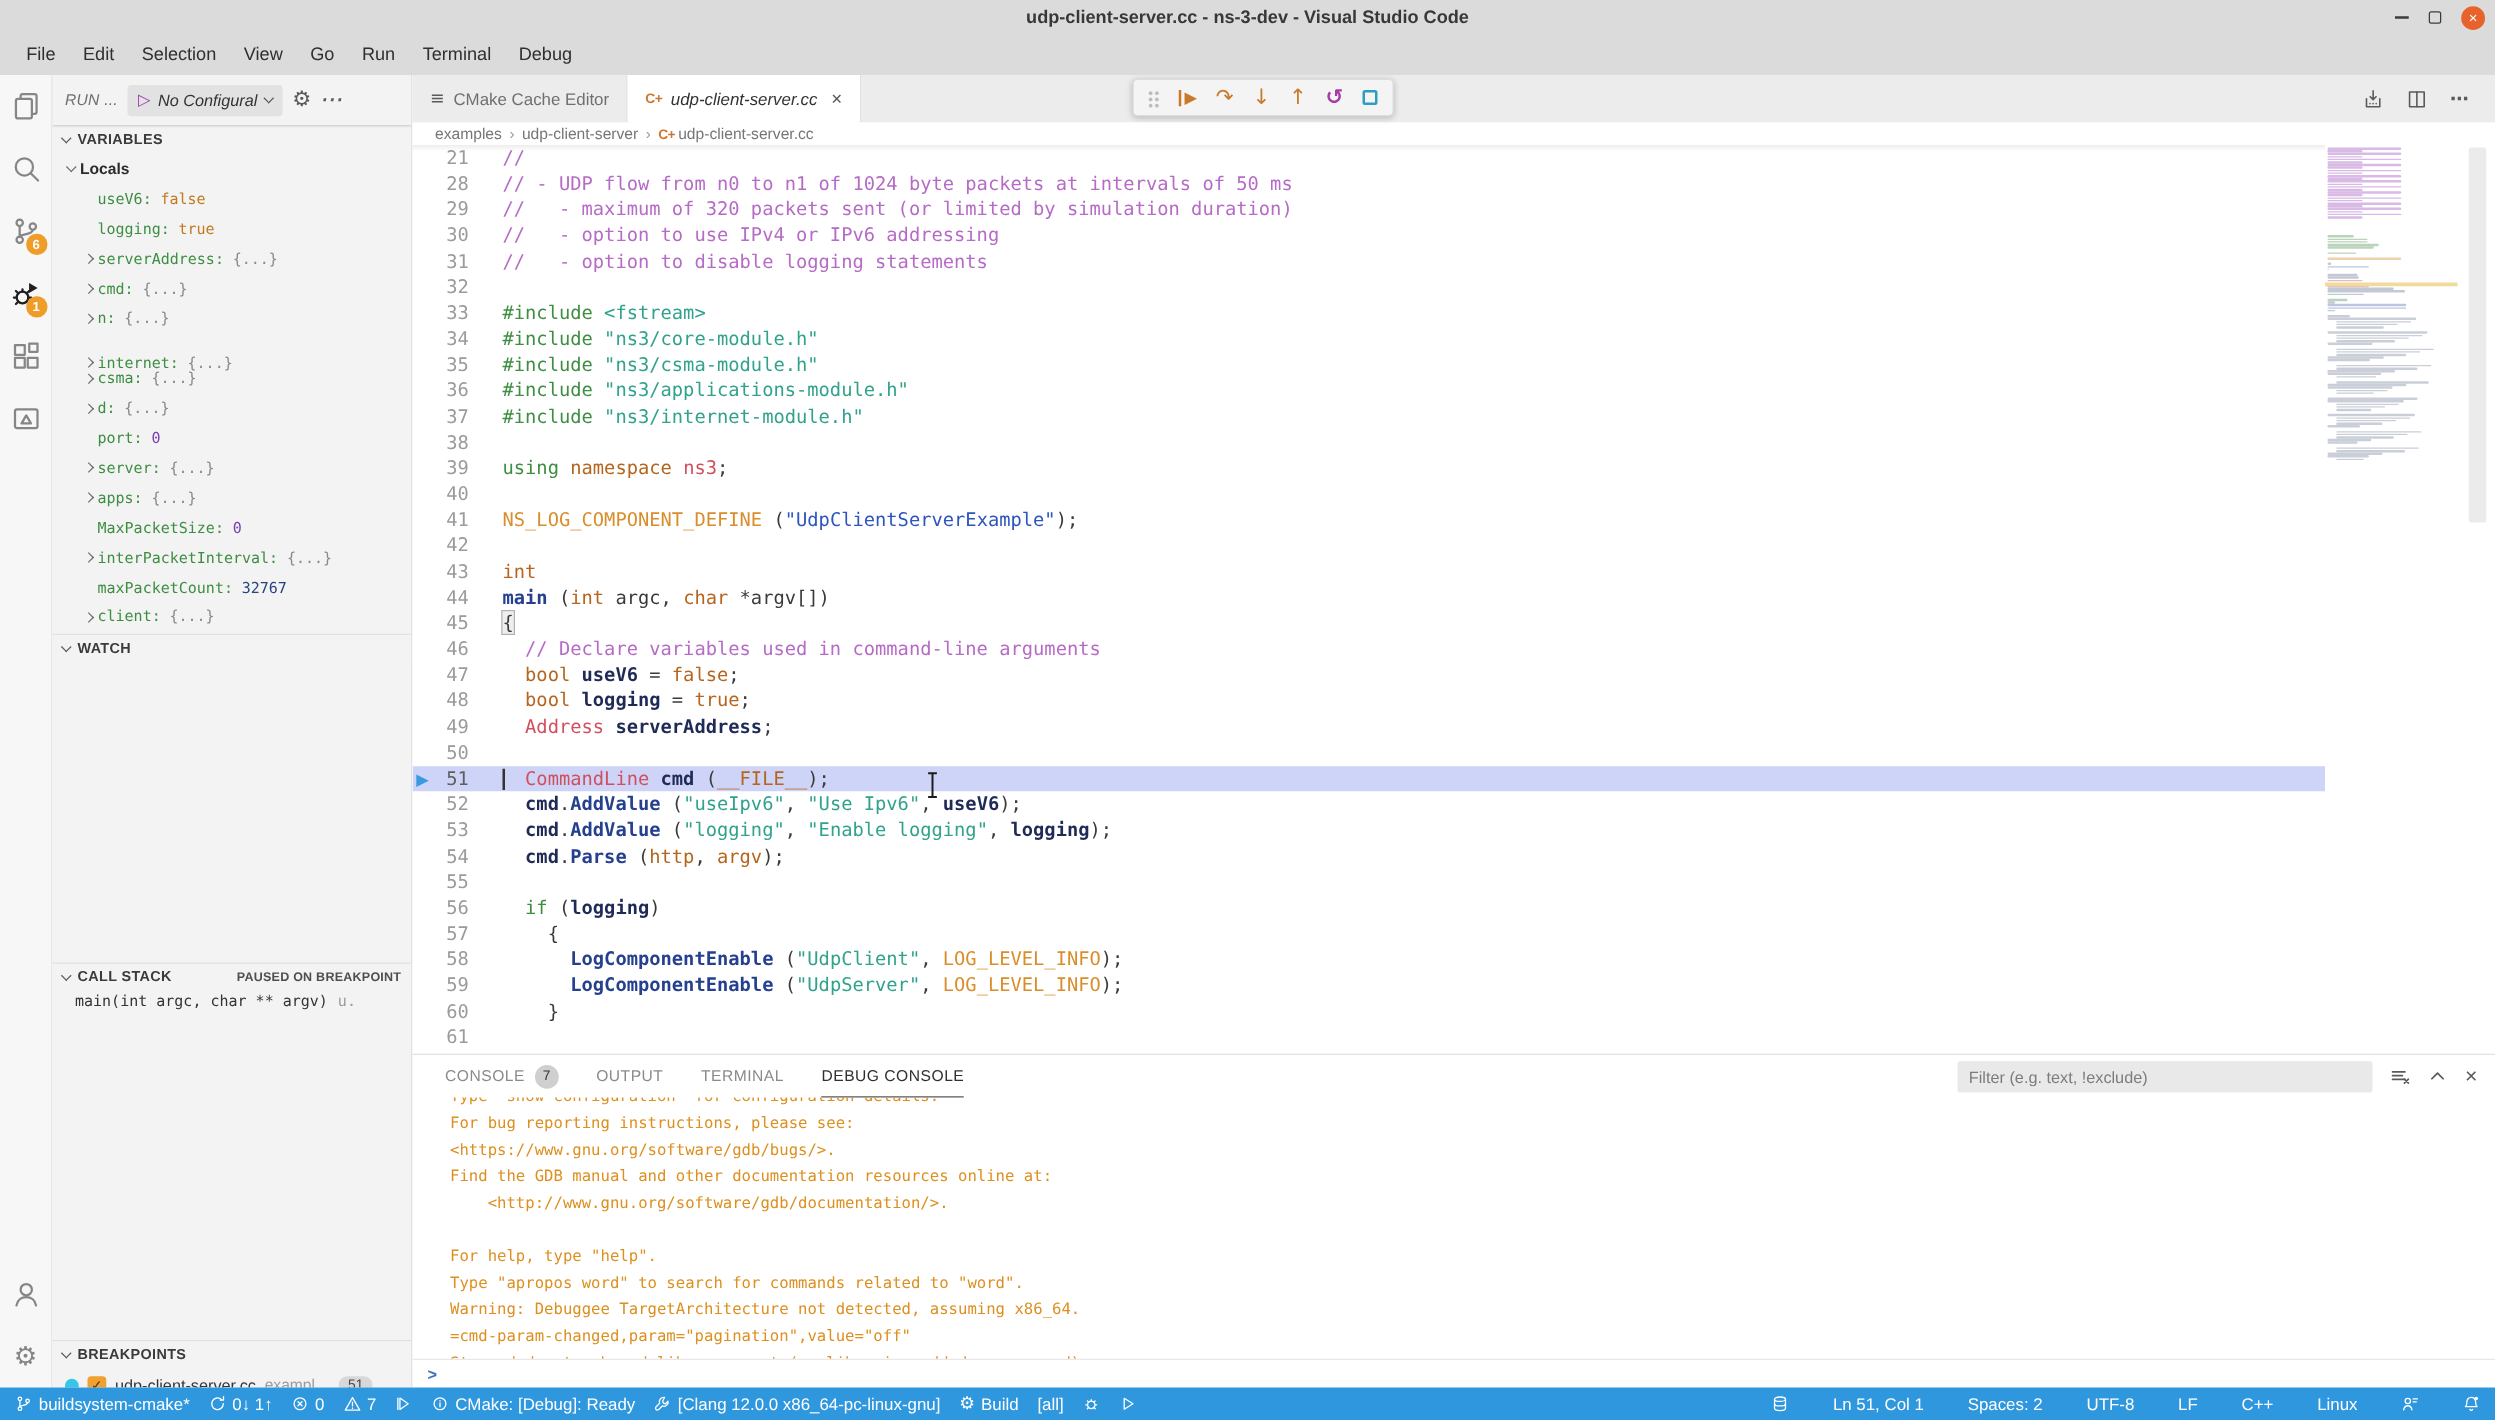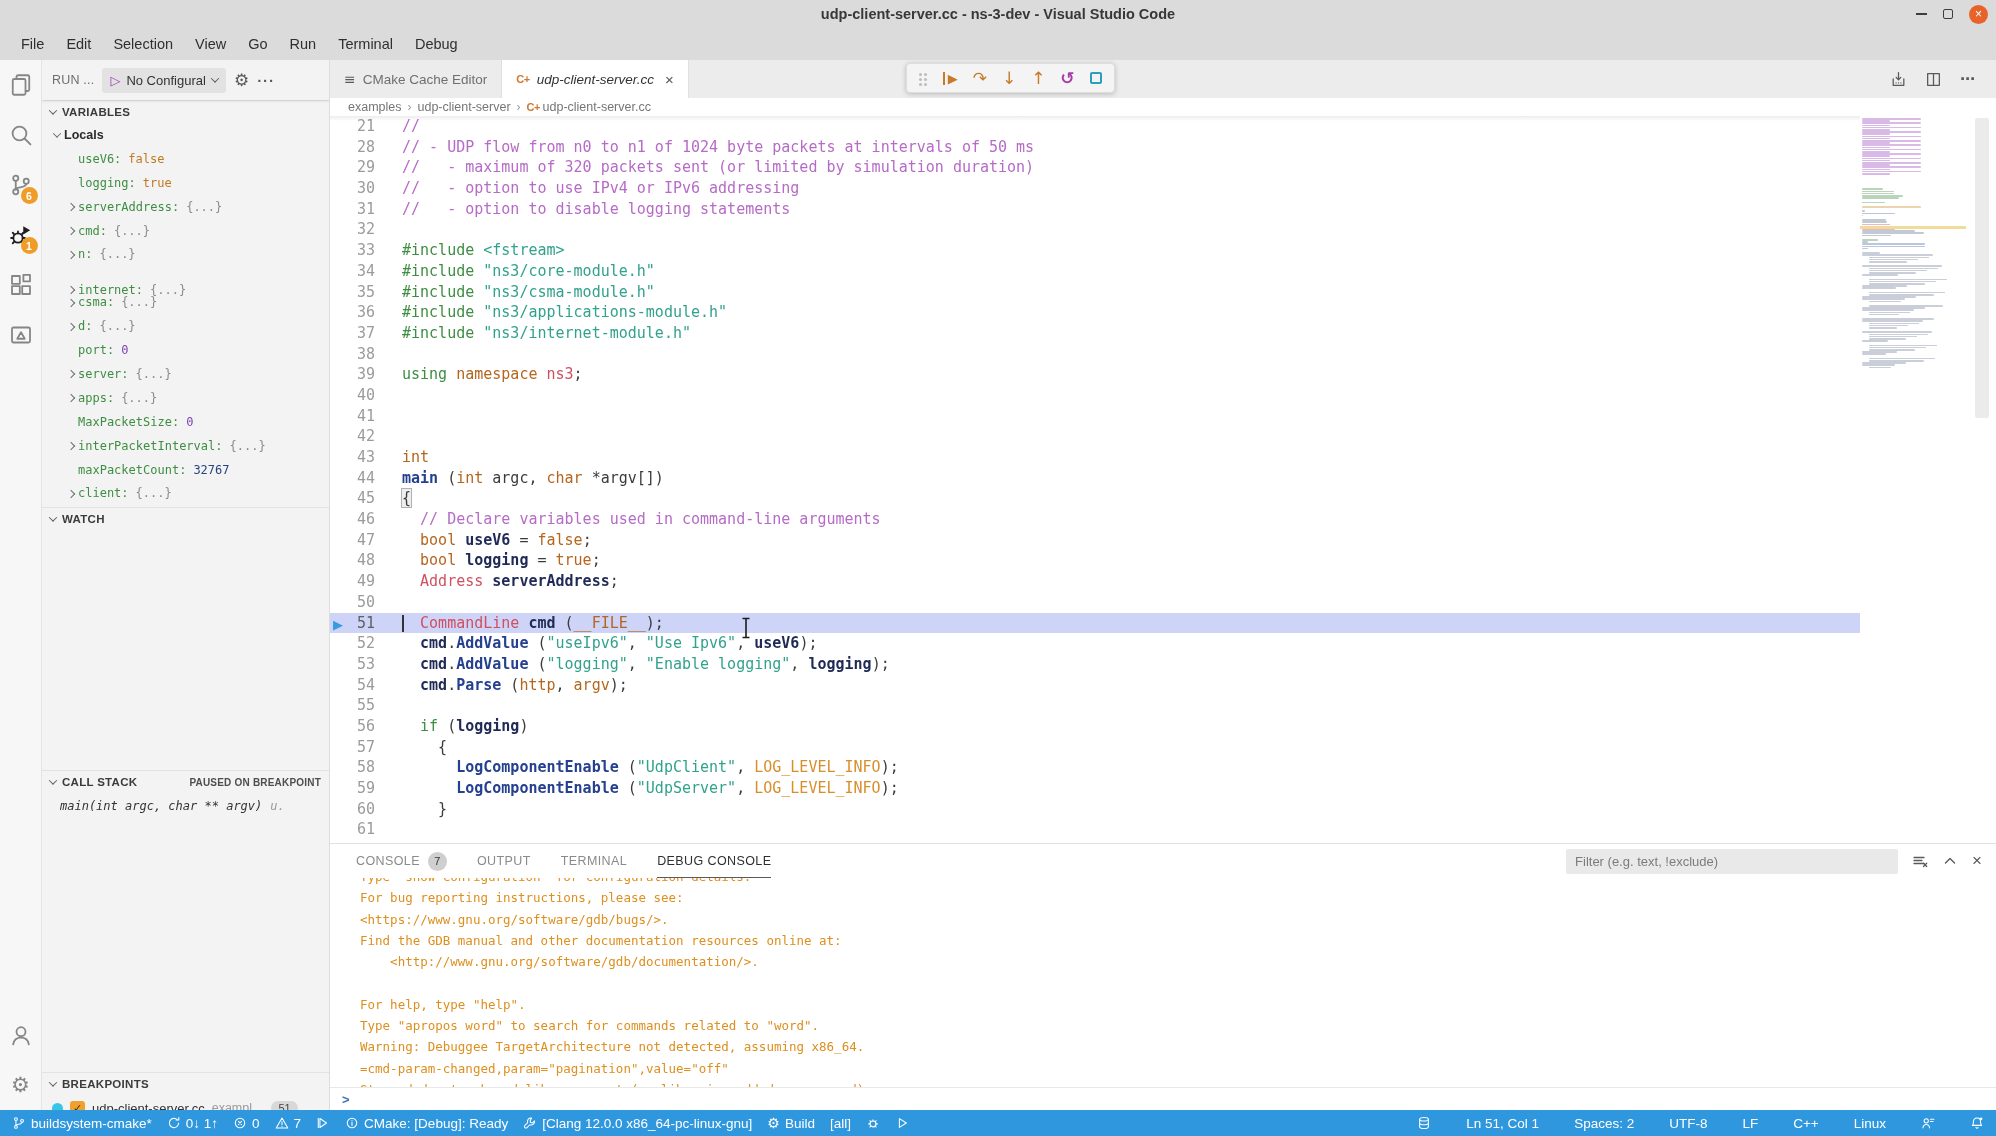--- a/index.html
+++ b/index.html
@@ -31,21 +31,21 @@
   .act-badge { position:absolute; right:4px; bottom:6px; min-width:17px; height:17px; border-radius:9px;
     background:#ef9c28; color:#fff; font-size:10.5px; font-weight:700; display:flex; align-items:center;
     justify-content:center; padding:0 3px; }
   .act-bottom { margin-top:auto; display:flex; flex-direction:column; align-items:center; }
   .act-gear { font-size:21px; color:#868686; }
 
   
   .sidebar { position:absolute; top:60px; bottom:26px; left:42px; width:288px; background:#f3f3f3;
     border-right:1px solid #ddd; overflow:hidden; font-size:13px; }
   .run-header { position:absolute; top:0; left:0; right:0; height:40px; display:flex; align-items:center;
-    padding:0 10px; gap:8px; box-shadow:0 1px 3px rgba(0,0,0,.10); background:#f3f3f3; z-index:3; }
+    padding:0 10px; gap:8px; box-shadow:0 1px 3px rgba(0,0,0,.10); background:#f3f3f3; z-index:3;font-style:italic; }
   .run-label { color:#6e6e6e; font-size:12.5px; letter-spacing:.2px; }
   .run-config { display:flex; align-items:center; gap:6px; background:#e2e2e2; border-radius:3px;
     height:25px; padding:0 8px; }
   .run-play { color:#9c3fb0; font-size:13px; }
   .run-config-label { font-size:13px; color:#333; }
   .chev { display:inline-block; width:6px; height:6px; border-right:1.4px solid #5c5c5c;
     border-bottom:1.4px solid #5c5c5c; }
   .chev.down { transform:rotate(45deg) translate(-1px,-1px); }
   .chev.right { transform:rotate(-45deg); }
   .run-gear { font-size:17px; color:#5a5a5a; }
@@ -54,22 +54,22 @@
     gap:6px; padding:0 8px; border-top:1px solid #e2e2e2; background:#f3f3f3;
     font-size:11.5px; font-weight:700; color:#3b3b3b; letter-spacing:.3px; }
   .pause-badge { margin-left:auto; font-size:10px; font-weight:700; color:#4e4e4e; letter-spacing:.2px; }
   .var-row { position:absolute; left:0; right:0; height:23.9px; display:flex; align-items:center;
     font-family:"DejaVu Sans Mono","Liberation Mono",monospace; font-size:12px; white-space:pre; }
   .var-chev { width:14px; color:#6e6e6e; font-size:11px; text-align:center; flex:none; }
   .var-name { color:#3e8e42; }
   .var-name.group { color:#2b2b2b; font-weight:700; font-family:"Liberation Sans",sans-serif; font-size:12.5px; }
   .var-val { margin-left:7px; }
   .v-orange { color:#c07a1f; } .v-purple { color:#7b3fb5; } .v-navy { color:#27447e; } .v-gray { color:#8a8a8a; }
-  .frame-row { position:absolute; left:0; right:0; height:24px; display:flex; align-items:center; padding-left:18px;
-    font-family:"DejaVu Sans Mono","Liberation Mono",monospace; font-size:12px; color:#333; white-space:pre;font-style:italic; }
+  .frame-row { position:absolute; left:0; right:0; height:24px; display:flex; align-items:flex-start; padding-left:18px;
+    font-family:"DejaVu Sans Mono","Liberation Mono",monospace; font-size:12px; color:#333; white-space:pre; }
   .frame-hint { color:#9a9a9a; margin-left:8px; }
   .bp-row { position:absolute; left:0; right:0; height:24px; display:flex; align-items:center; gap:7px; padding-left:10px; }
   .bp-dot { width:11px; height:11px; border-radius:50%; background:#35c6e8; flex:none; }
   .bp-check { width:15px; height:15px; border-radius:3px; background:#efa02f; color:#4b2d00; font-size:11px;
     display:flex; align-items:center; justify-content:center; font-weight:700; flex:none; }
   .bp-file { font-size:13px; color:#333; }
   .bp-path { font-size:12.5px; color:#9a9a9a; }
   .bp-line-badge { margin-left:2px; background:#d8d8d8; color:#444; border-radius:9px; font-size:11px; padding:1px 7px; }
 
   
@@ -357,21 +357,21 @@
         <div class="code-line"><span class="gutter">31</span><span class="line-text"><span class="tok-cm">//   - option to disable logging statements</span></span></div>
         <div class="code-line"><span class="gutter">32</span><span class="line-text"></span></div>
         <div class="code-line"><span class="gutter">33</span><span class="line-text"><span class="tok-kw">#include</span><span class="tok-pl"> </span><span class="tok-st">&lt;fstream&gt;</span></span></div>
         <div class="code-line"><span class="gutter">34</span><span class="line-text"><span class="tok-kw">#include</span><span class="tok-pl"> </span><span class="tok-st">"ns3/core-module.h"</span></span></div>
         <div class="code-line"><span class="gutter">35</span><span class="line-text"><span class="tok-kw">#include</span><span class="tok-pl"> </span><span class="tok-st">"ns3/csma-module.h"</span></span></div>
         <div class="code-line"><span class="gutter">36</span><span class="line-text"><span class="tok-kw">#include</span><span class="tok-pl"> </span><span class="tok-st">"ns3/applications-module.h"</span></span></div>
         <div class="code-line"><span class="gutter">37</span><span class="line-text"><span class="tok-kw">#include</span><span class="tok-pl"> </span><span class="tok-st">"ns3/internet-module.h"</span></span></div>
         <div class="code-line"><span class="gutter">38</span><span class="line-text"></span></div>
         <div class="code-line"><span class="gutter">39</span><span class="line-text"><span class="tok-kw">using</span><span class="tok-pl"> </span><span class="tok-ty">namespace</span><span class="tok-pl"> </span><span class="tok-cl">ns3</span><span class="tok-pl">;</span></span></div>
         <div class="code-line"><span class="gutter">40</span><span class="line-text"></span></div>
-        <div class="code-line"><span class="gutter">41</span></div>
+        <div class="code-line"><span class="gutter">41</span><span class="line-text"><span class="tok-mc">NS_LOG_COMPONENT_DEFINE</span><span class="tok-pl"> (</span><span class="tok-sb">"UdpClientServerExample"</span><span class="tok-pl">);</span></span></div>
         <div class="code-line"><span class="gutter">42</span><span class="line-text"></span></div>
         <div class="code-line"><span class="gutter">43</span><span class="line-text"><span class="tok-ty">int</span></span></div>
         <div class="code-line"><span class="gutter">44</span><span class="line-text"><span class="tok-fn">main</span><span class="tok-pl"> (</span><span class="tok-ty">int</span><span class="tok-pl"> argc, </span><span class="tok-ty">char</span><span class="tok-pl"> *argv[])</span></span></div>
         <div class="code-line"><span class="gutter">45</span><span class="line-text"><span class="tok-bm">{</span></span></div>
         <div class="code-line"><span class="gutter">46</span><span class="line-text"><span class="tok-pl">  </span><span class="tok-cm">// Declare variables used in command-line arguments</span></span></div>
         <div class="code-line"><span class="gutter">47</span><span class="line-text"><span class="tok-pl">  </span><span class="tok-ty">bool</span><span class="tok-pl"> </span><span class="tok-vr">useV6</span><span class="tok-pl"> = </span><span class="tok-ty">false</span><span class="tok-pl">;</span></span></div>
         <div class="code-line"><span class="gutter">48</span><span class="line-text"><span class="tok-pl">  </span><span class="tok-ty">bool</span><span class="tok-pl"> </span><span class="tok-vr">logging</span><span class="tok-pl"> = </span><span class="tok-ty">true</span><span class="tok-pl">;</span></span></div>
         <div class="code-line"><span class="gutter">49</span><span class="line-text"><span class="tok-pl">  </span><span class="tok-cl">Address</span><span class="tok-pl"> </span><span class="tok-vr">serverAddress</span><span class="tok-pl">;</span></span></div>
         <div class="code-line"><span class="gutter">50</span><span class="line-text"></span></div>
         <div class="code-line hl"><span class="gutter">51<span class="bp-arrow glyph">▶</span></span><span class="line-text"><span class="tok-pl">  </span><span class="tok-cl">CommandLine</span><span class="tok-pl"> </span><span class="tok-vr">cmd</span><span class="tok-pl"> (</span><span class="tok-ty">__FILE__</span><span class="tok-pl">);</span></span></div>

